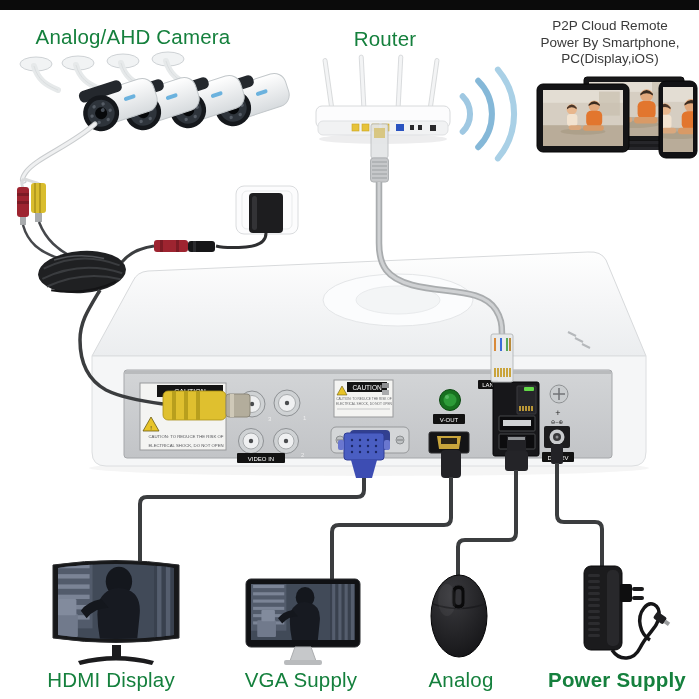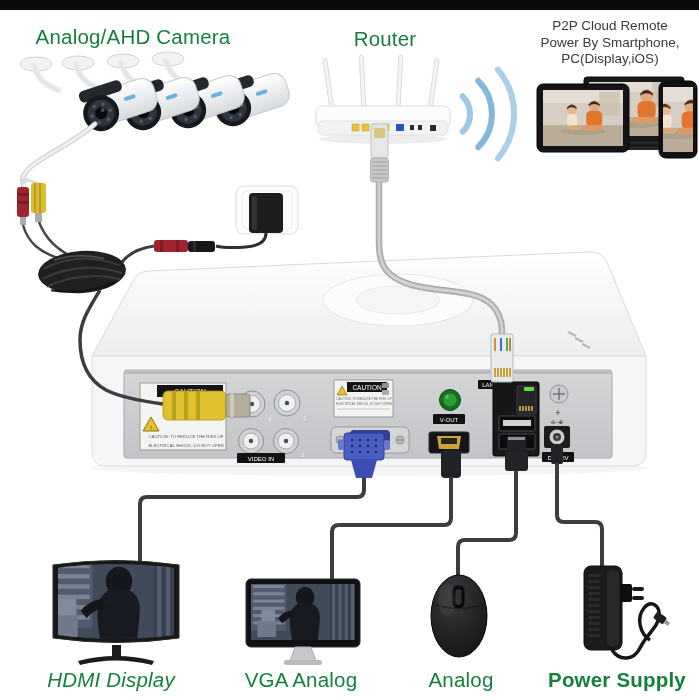--- a/index.html
+++ b/index.html
@@ -447,18 +447,18 @@
 
 <div class="topbar"></div>
 
 <div class="lbl lbl-big" style="left:30px;top:25px;width:206px;">Analog/AHD Camera</div>
 <div class="lbl lbl-big" style="left:340px;top:27px;width:90px;">Router</div>
 <div class="lbl lbl-p2p" style="left:521px;top:18px;width:178px;">
   <div>P2P Cloud Remote</div>
   <div>Power By Smartphone,</div>
   <div>PC(Display,iOS)</div>
 </div>
-<div class="lbl lbl-big" style="left:36px;top:668px;width:150px;font-style:italic;">HDMI Display</div>
-<div class="lbl lbl-big" style="left:226px;top:668px;width:150px;">VGA Analog</div>
+<div class="lbl lbl-big" style="left:36px;top:668px;width:150px;">HDMI Display</div>
+<div class="lbl lbl-big" style="left:226px;top:668px;width:150px;">VGA Supply</div>
 <div class="lbl lbl-big" style="left:411px;top:668px;width:100px;">Analog</div>
 <div class="lbl lbl-big" style="left:542px;top:668px;width:150px;font-weight:bold;">Power Supply</div>
 
 </div>
 
 </body></html>

